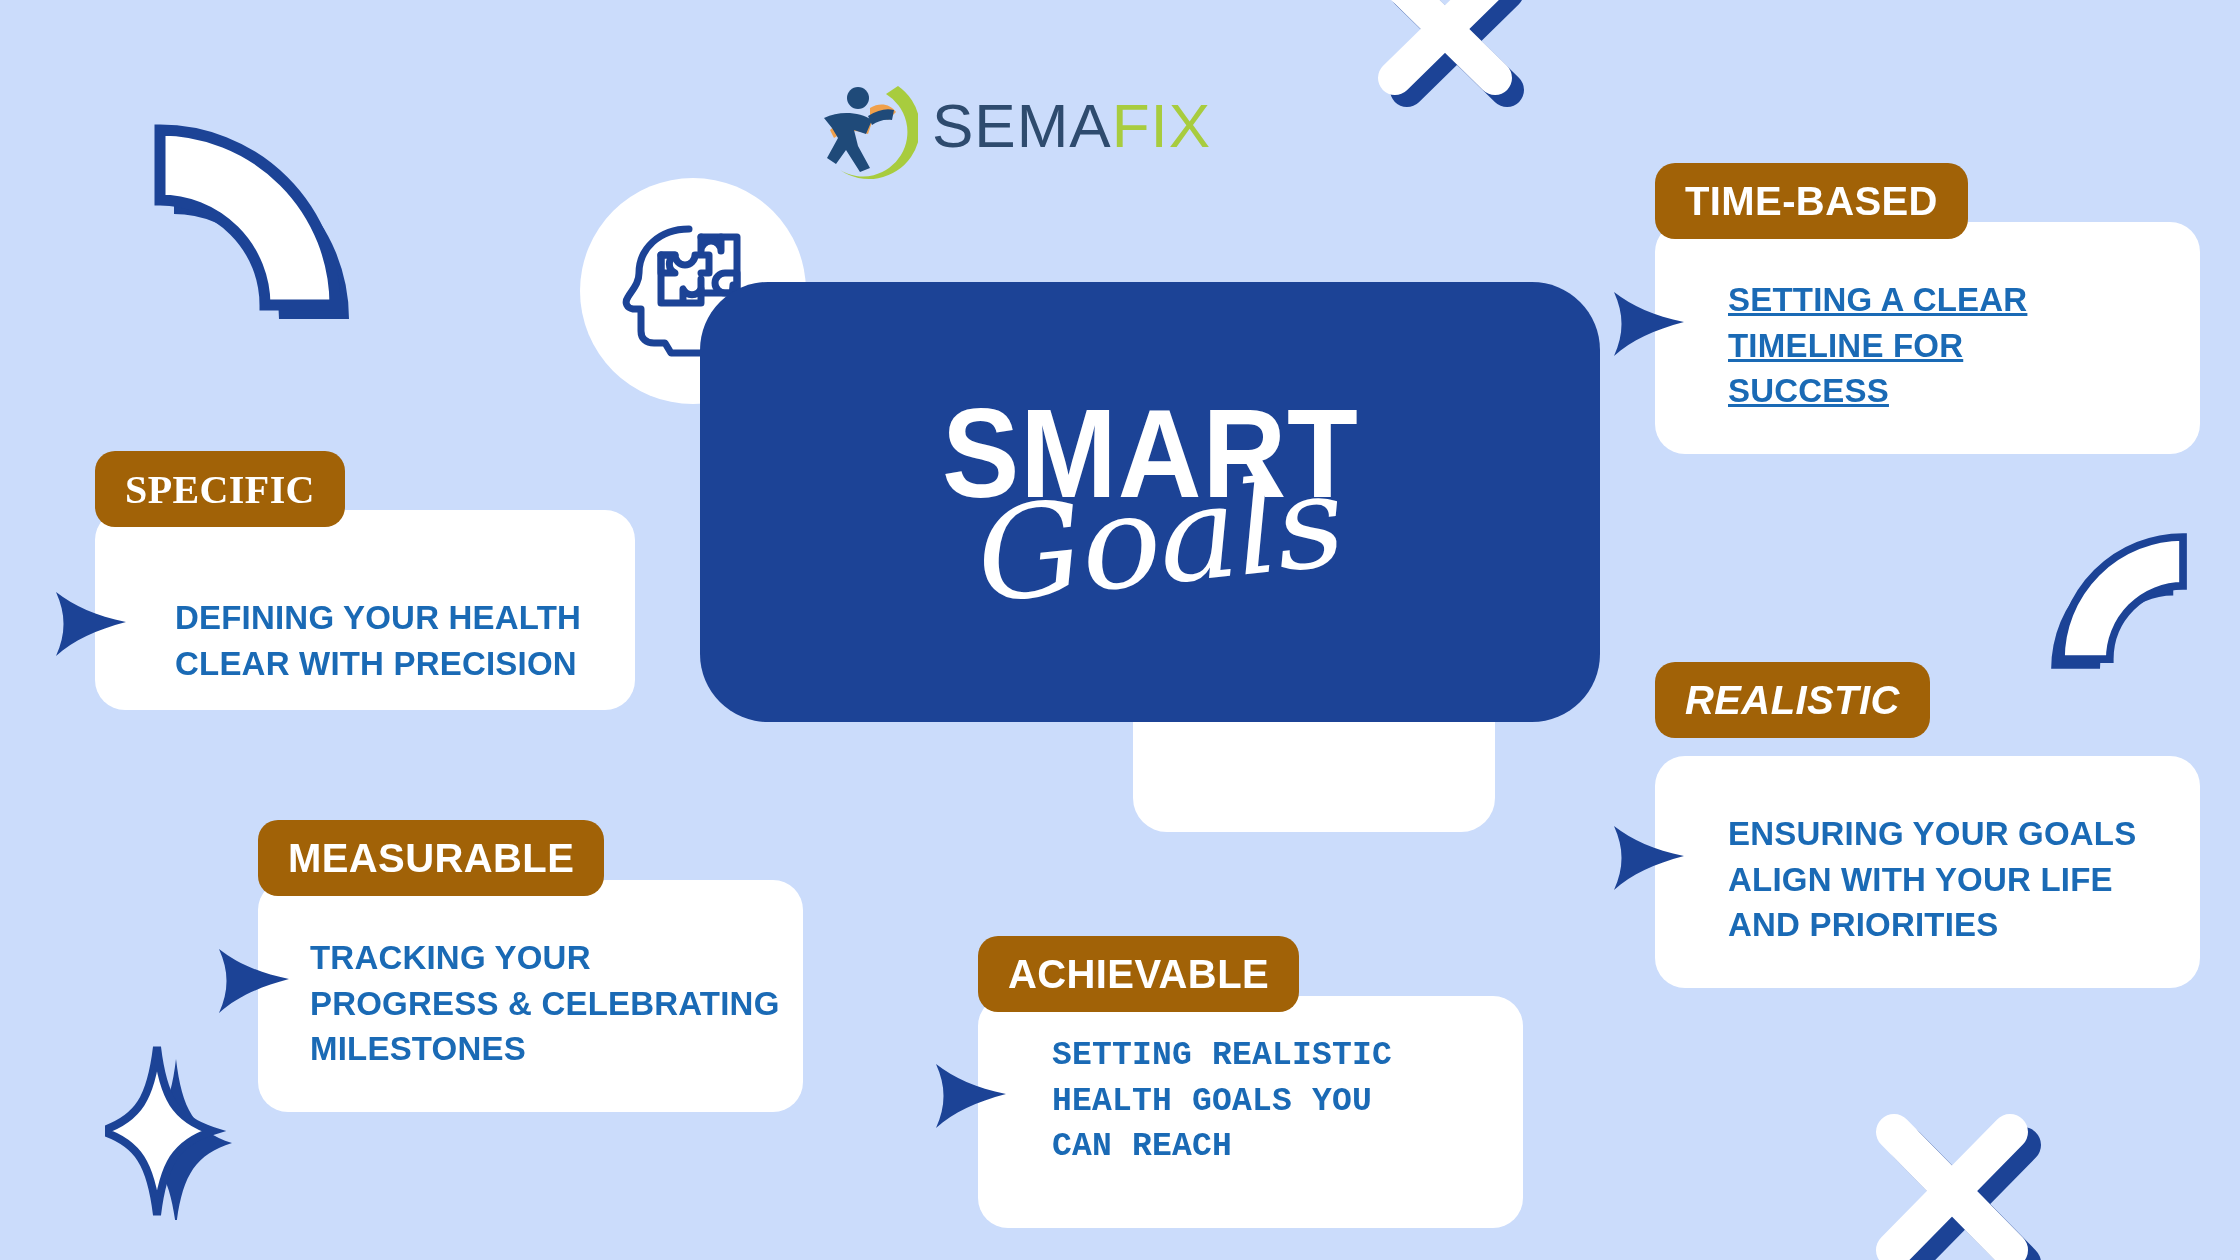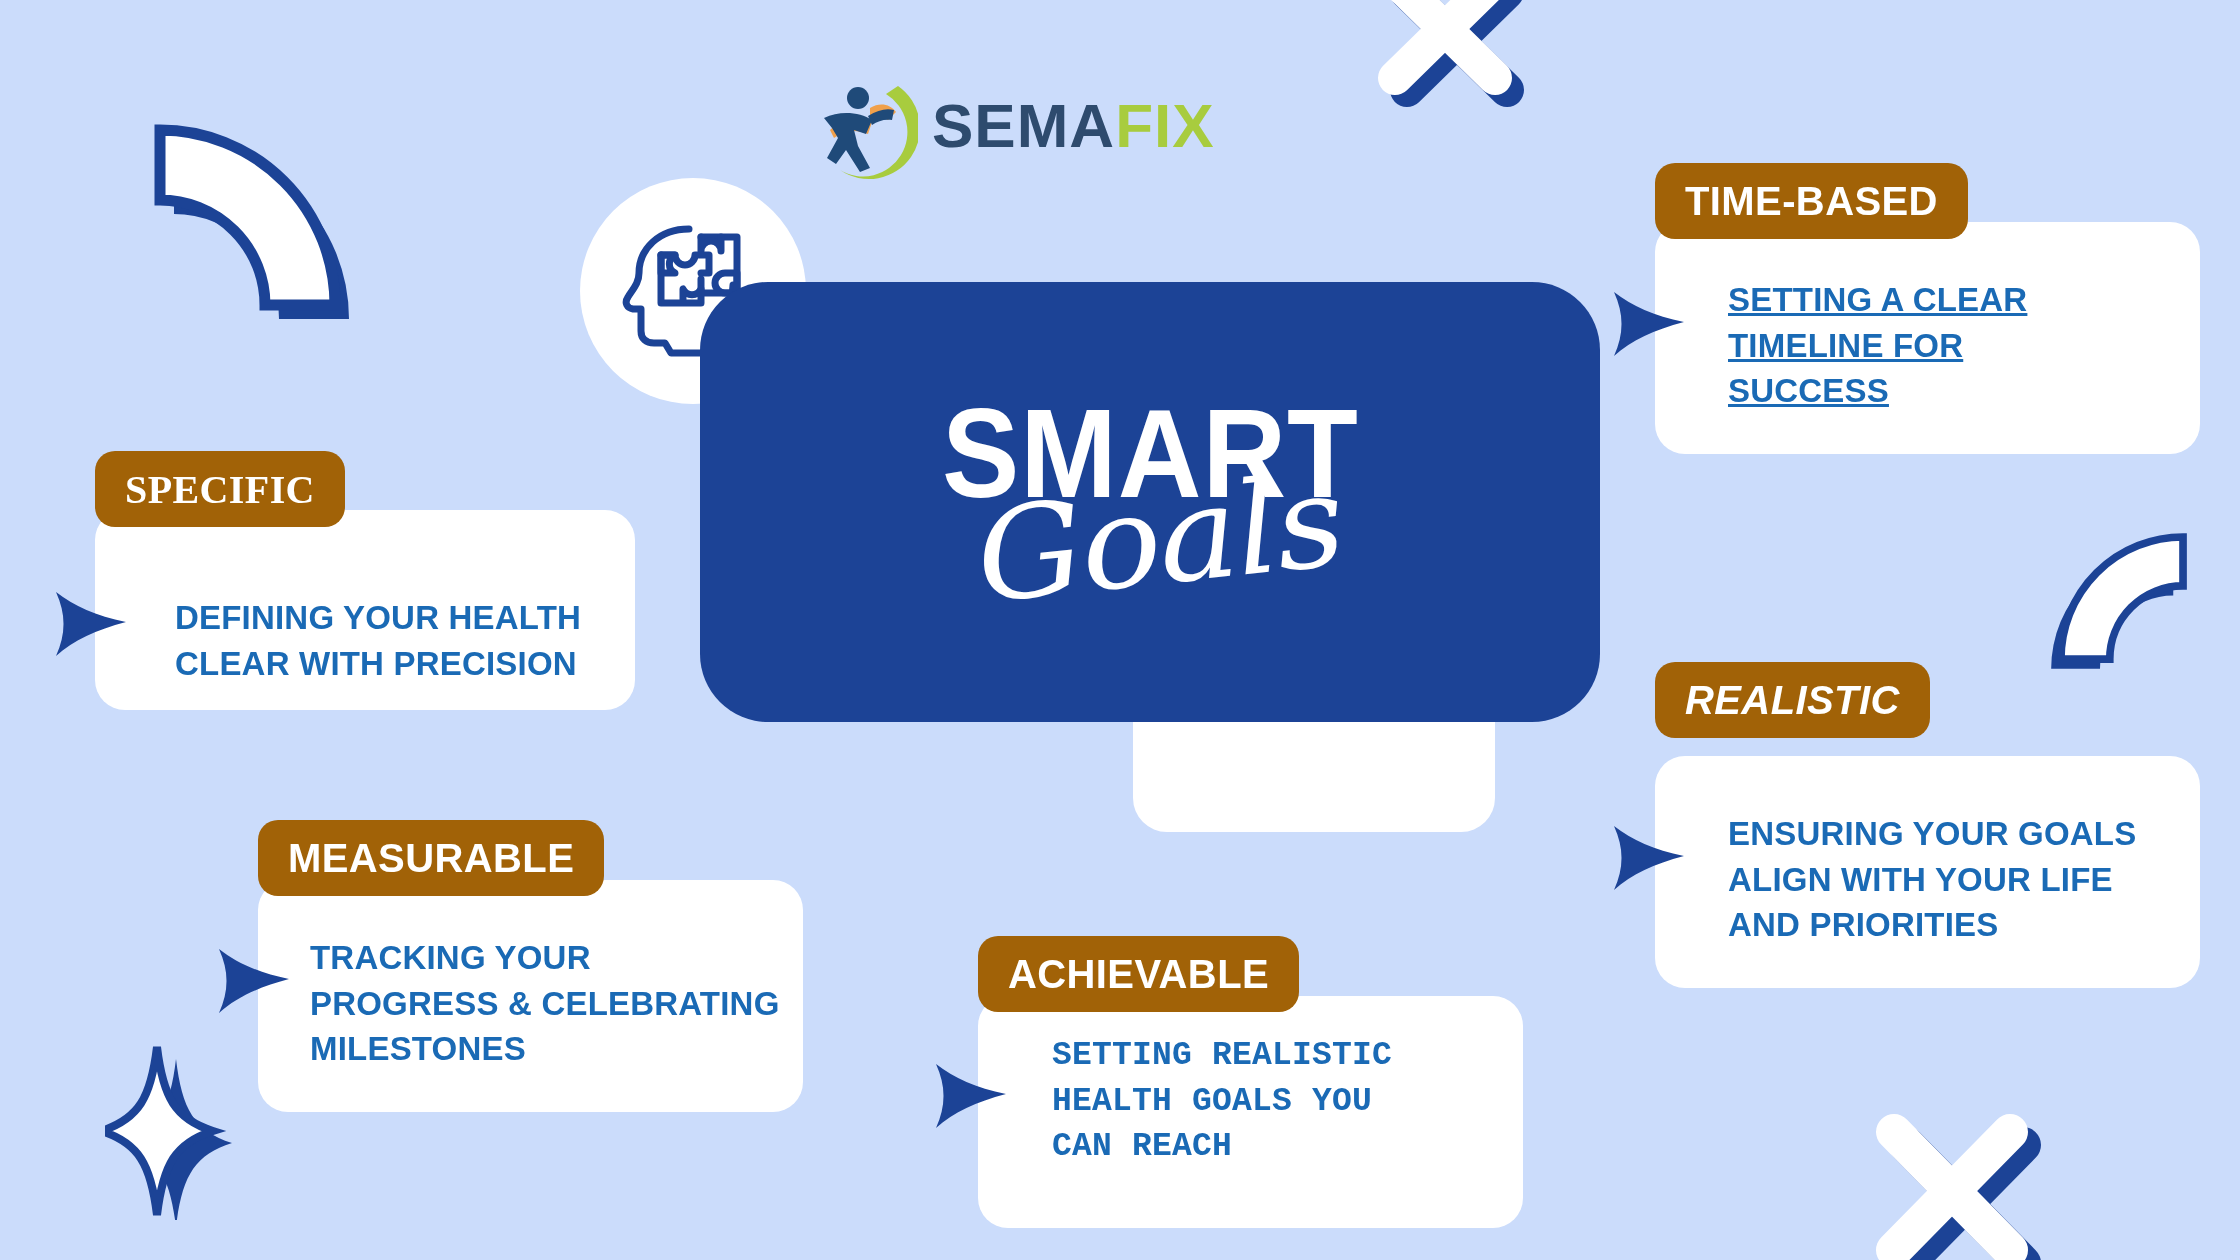--- a/index.html
+++ b/index.html
@@ -12,21 +12,21 @@
     position:relative;
   }
   .stage{position:relative;width:2240px;height:1260px;overflow:hidden;}
 
   
   .deco{position:absolute;pointer-events:none;}
 
   
   .logo{position:absolute;left:810px;top:72px;display:flex;align-items:center;gap:14px;}
   .logo-mark{width:108px;height:108px;position:relative;flex:none;}
-  .logo-word{font-size:62px;font-weight:700;letter-spacing:1px;line-height:1;display:flex;}
+  .logo-word{font-size:62px;font-weight:400;letter-spacing:1px;line-height:1;display:flex;}
   .logo-sema{color:#2e4b6e;}
   .logo-fix{color:#a8cc3e;}
 
   
   .head-circle{
     position:absolute;left:580px;top:178px;width:226px;height:226px;
     background:#ffffff;border-radius:50%;
     display:flex;align-items:center;justify-content:center;
     z-index:6;
   }

